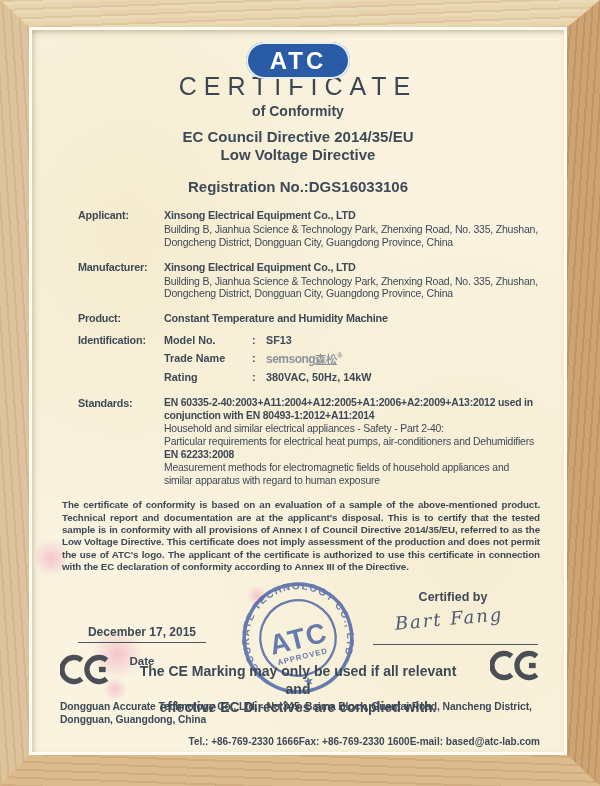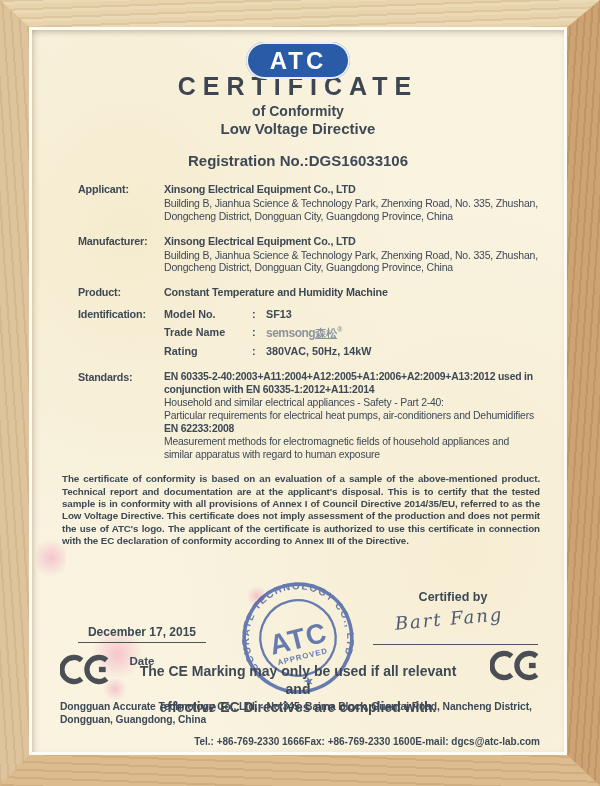--- a/index.html
+++ b/index.html
@@ -29,21 +29,21 @@
     color:#3e4956;overflow:hidden;}
 
   .smudge{position:absolute;border-radius:50%;pointer-events:none;
     background:radial-gradient(circle,rgba(236,90,160,.30),rgba(236,90,160,0) 70%);}
 
   
   .hdr{text-align:center;}
   .logo-pill{position:relative;z-index:2;margin:12px auto 0;width:104px;height:37px;border-radius:19px;
     background:#2a5ba7;color:#fff;font-weight:bold;font-size:24px;letter-spacing:3px;line-height:37px;
     box-shadow:0 0 0 2px rgba(255,255,255,.9) inset;}
-  .cert-title{margin-top:-7px;font-size:25px;font-weight:bold;letter-spacing:7px;color:#3c4653;}
+  .cert-title{margin-top:-7px;font-size:25px;font-weight:normal;letter-spacing:7px;color:#3c4653;}
   .subtitle{margin-top:2px;font-size:14px;font-weight:bold;}
   .dir1{margin-top:9px;font-size:15px;font-weight:bold;}
   .dir2{margin-top:1px;font-size:15px;font-weight:bold;}
   .registration{margin-top:15px;font-size:15px;font-weight:bold;}
 
   
   .rows{padding:0 24px 0 46px;}
   .row{display:grid;grid-template-columns:86px 1fr;column-gap:0;}
   .row-applicant{margin-top:14px;}
   .row-manufacturer{margin-top:12px;}
@@ -104,20 +104,21 @@
 
     <div class="smudge" style="left:58px;top:600px;width:55px;height:48px;"></div>
     <div class="smudge" style="left:4px;top:505px;width:30px;height:46px;"></div>
     <div class="smudge" style="left:214px;top:556px;width:22px;height:20px;"></div>
     <div class="smudge" style="left:70px;top:648px;width:26px;height:22px;"></div>
 
     <div class="hdr">
       <div class="logo-pill"><span>ATC</span></div>
       <div class="cert-title">CERTIFICATE</div>
       <div class="subtitle">of Conformity</div>
+      <div class="dir1">EC Council Directive 2014/35/EU</div>
       <div class="dir2">Low Voltage Directive</div>
       <div class="registration">Registration No.:DGS16033106</div>
     </div>
 
     <div class="rows">
 
       <div class="row row-applicant">
         <div class="lbl">Applicant:</div>
         <div class="val">
           <b>Xinsong Electrical Equipment Co., LTD</b>
@@ -157,21 +158,21 @@
             <span class="id-name">Rating</span>
             <span class="id-colon">:</span>
             <span class="id-val">380VAC, 50Hz, 14kW</span>
           </div>
         </div>
       </div>
 
       <div class="row row-standards">
         <div class="lbl">Standards:</div>
         <div class="val">
-          <div class="std-line std-bold">EN 60335-2-40:2003+A11:2004+A12:2005+A1:2006+A2:2009+A13:2012 used in conjunction with EN 60335-1:2012+A11:2014</div>
+          <div class="std-line std-bold">EN 60335-2-40:2003+A11:2004+A12:2005+A1:2006+A2:2009+A13:2012 used in conjunction with EN 80493-1:2012+A11:2014</div>
           <div class="std-line">Household and similar electrical appliances - Safety - Part 2-40:</div>
           <div class="std-line">Particular requirements for electrical heat pumps, air-conditioners and Dehumidifiers</div>
           <div class="std-line std-bold">EN 62233:2008</div>
           <div class="std-line">Measurement methods for electromagnetic fields of household appliances and similar apparatus with regard to human exposure</div>
         </div>
       </div>
     </div>
 
     <div class="declaration">The certificate of conformity is based on an evaluation of a sample of the above-mentioned product. Technical report and documentation are at the applicant's disposal. This is to certify that the tested sample is in conformity with all provisions of Annex I of Council Directive 2014/35/EU, referred to as the Low Voltage Directive. This certificate does not imply assessment of the production and does not permit the use of ATC's logo. The applicant of the certificate is authorized to use this certificate in connection with the EC declaration of conformity according to Annex III of the Directive.</div>
 
@@ -215,17 +216,17 @@
       <div class="ce-note">
         <div>The CE Marking may only be used if all relevant and</div>
         <div>effective EC Directives are complied with.</div>
       </div>
 
       <div class="issuer">Dongguan Accurate Technology Co., Ltd. - No.345, Baima Block, Guantai Road, Nancheng District, Dongguan, Guangdong, China</div>
 
       <div class="contacts">
         <span>Tel.: +86-769-2330 1666</span>
         <span>Fax: +86-769-2330 1600</span>
-        <span>E-mail: dgcs@atc-lab.com</span>
+        <span>E-mail: based@atc-lab.com</span>
       </div>
     </div>
   </div>
 </div>
 
 </body></html>

